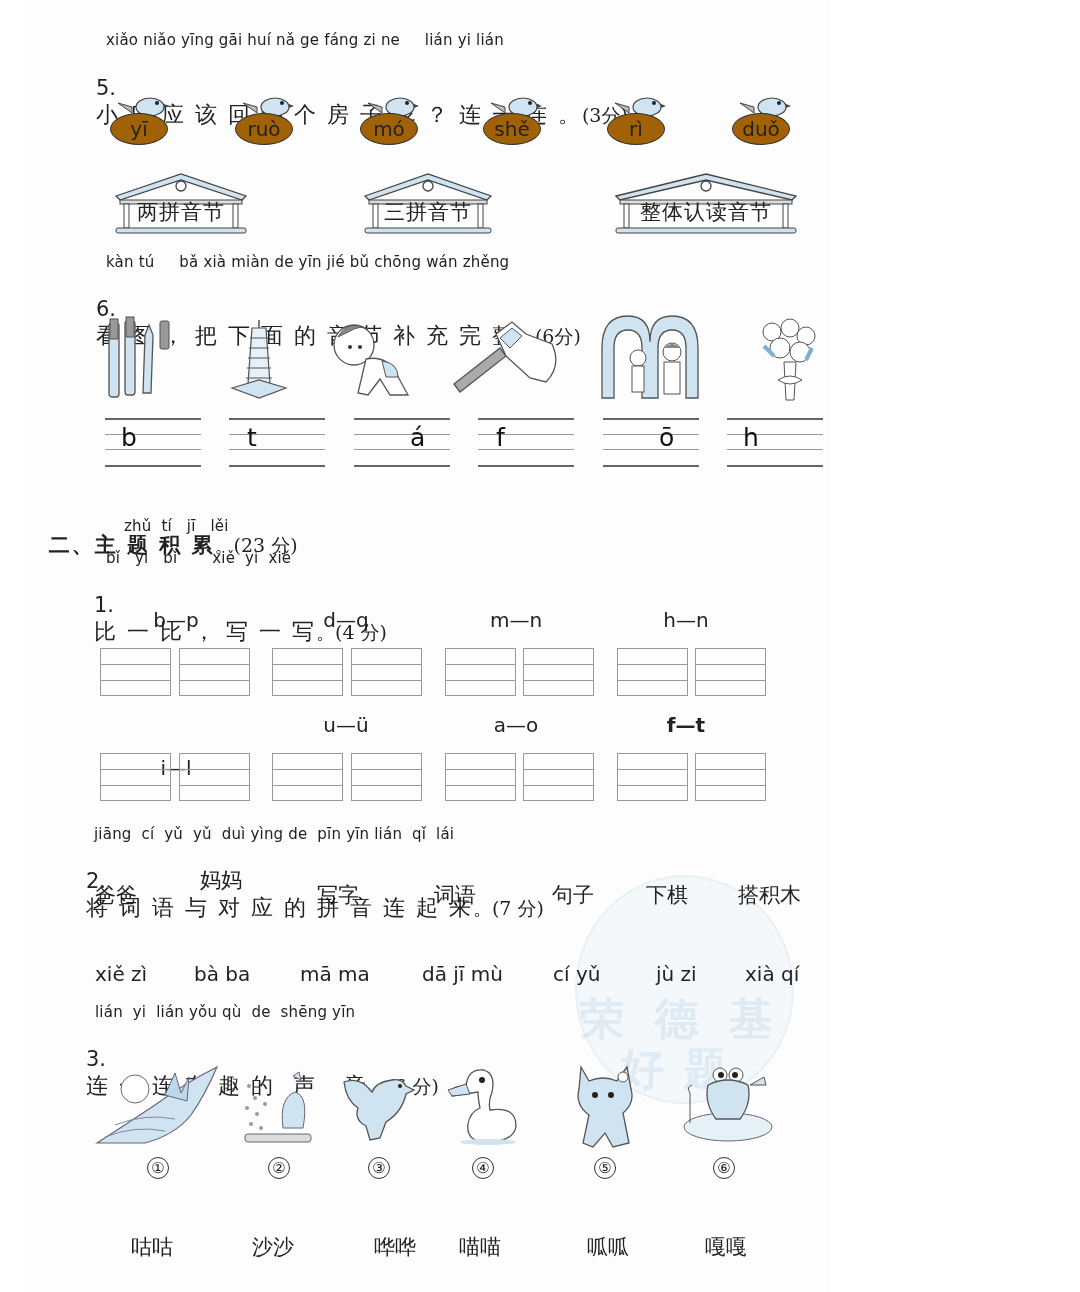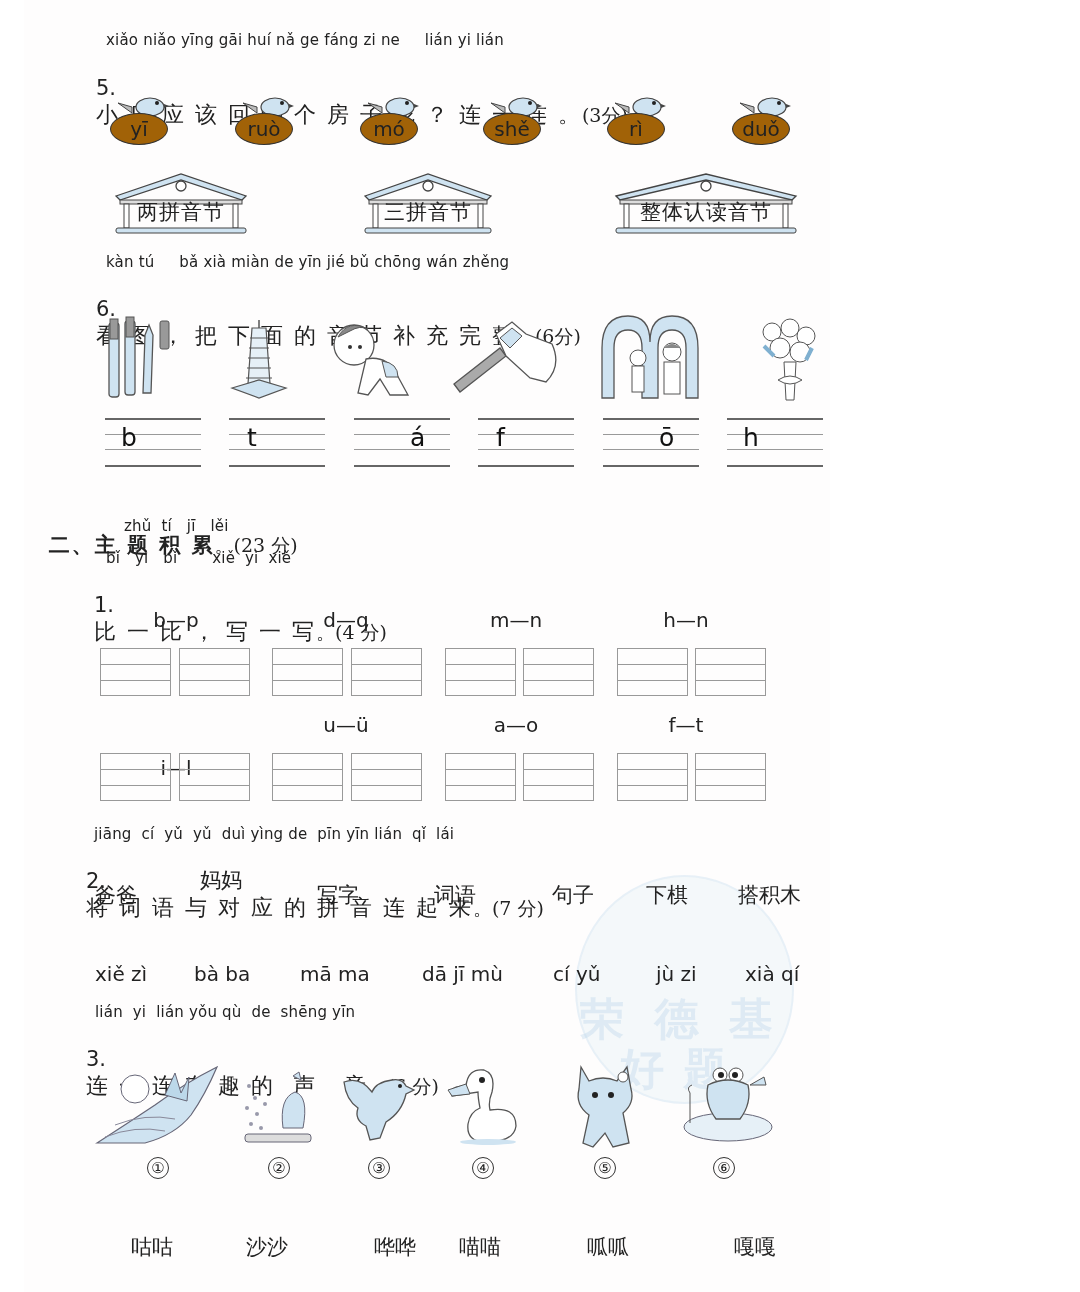--- a/index.html
+++ b/index.html
@@ -263,21 +263,21 @@
 <div class="wbox" style="left:272px; top:648px;"></div>
 <div class="wbox" style="left:351px; top:648px;"></div>
 <div class="wbox" style="left:445px; top:648px;"></div>
 <div class="wbox" style="left:523px; top:648px;"></div>
 <div class="wbox" style="left:617px; top:648px;"></div>
 <div class="wbox" style="left:695px; top:648px;"></div>
 
 <div class="pair" style="left:100px; top:713px;margin-top:43px;">i—l</div>
 <div class="pair" style="left:270px; top:713px;">u—ü</div>
 <div class="pair" style="left:440px; top:713px;">a—o</div>
-<div class="pair" style="left:610px; top:713px;">f—t</div>
+<div class="pair" style="left:610px; top:713px;font-weight:bold;">f—t</div>
 
 <div class="wbox" style="left:100px; top:753px;"></div>
 <div class="wbox" style="left:179px; top:753px;"></div>
 <div class="wbox" style="left:272px; top:753px;"></div>
 <div class="wbox" style="left:351px; top:753px;"></div>
 <div class="wbox" style="left:445px; top:753px;"></div>
 <div class="wbox" style="left:523px; top:753px;"></div>
 <div class="wbox" style="left:617px; top:753px;"></div>
 <div class="wbox" style="left:695px; top:753px;"></div>
 
@@ -357,17 +357,17 @@
 </svg>
 
 <div class="circ" style="left:147px; top:1157px;">①</div>
 <div class="circ" style="left:268px; top:1157px;">②</div>
 <div class="circ" style="left:368px; top:1157px;">③</div>
 <div class="circ" style="left:472px; top:1157px;">④</div>
 <div class="circ" style="left:594px; top:1157px;">⑤</div>
 <div class="circ" style="left:713px; top:1157px;">⑥</div>
 
 <div class="word" style="left:131px; top:1233px;">咕咕</div>
-<div class="word" style="left:246px; top:1233px;">沙沙</div>
+<div class="word" style="left:252px; top:1233px;">沙沙</div>
 <div class="word" style="left:353px; top:1233px;padding-left:21px;">哗哗</div>
 <div class="word" style="left:459px; top:1233px;">喵喵</div>
 <div class="word" style="left:587px; top:1233px;">呱呱</div>
-<div class="word" style="left:705px; top:1233px;margin-left:29px;">嘎嘎</div>
+<div class="word" style="left:705px; top:1233px;">嘎嘎</div>
 
 </body></html>

